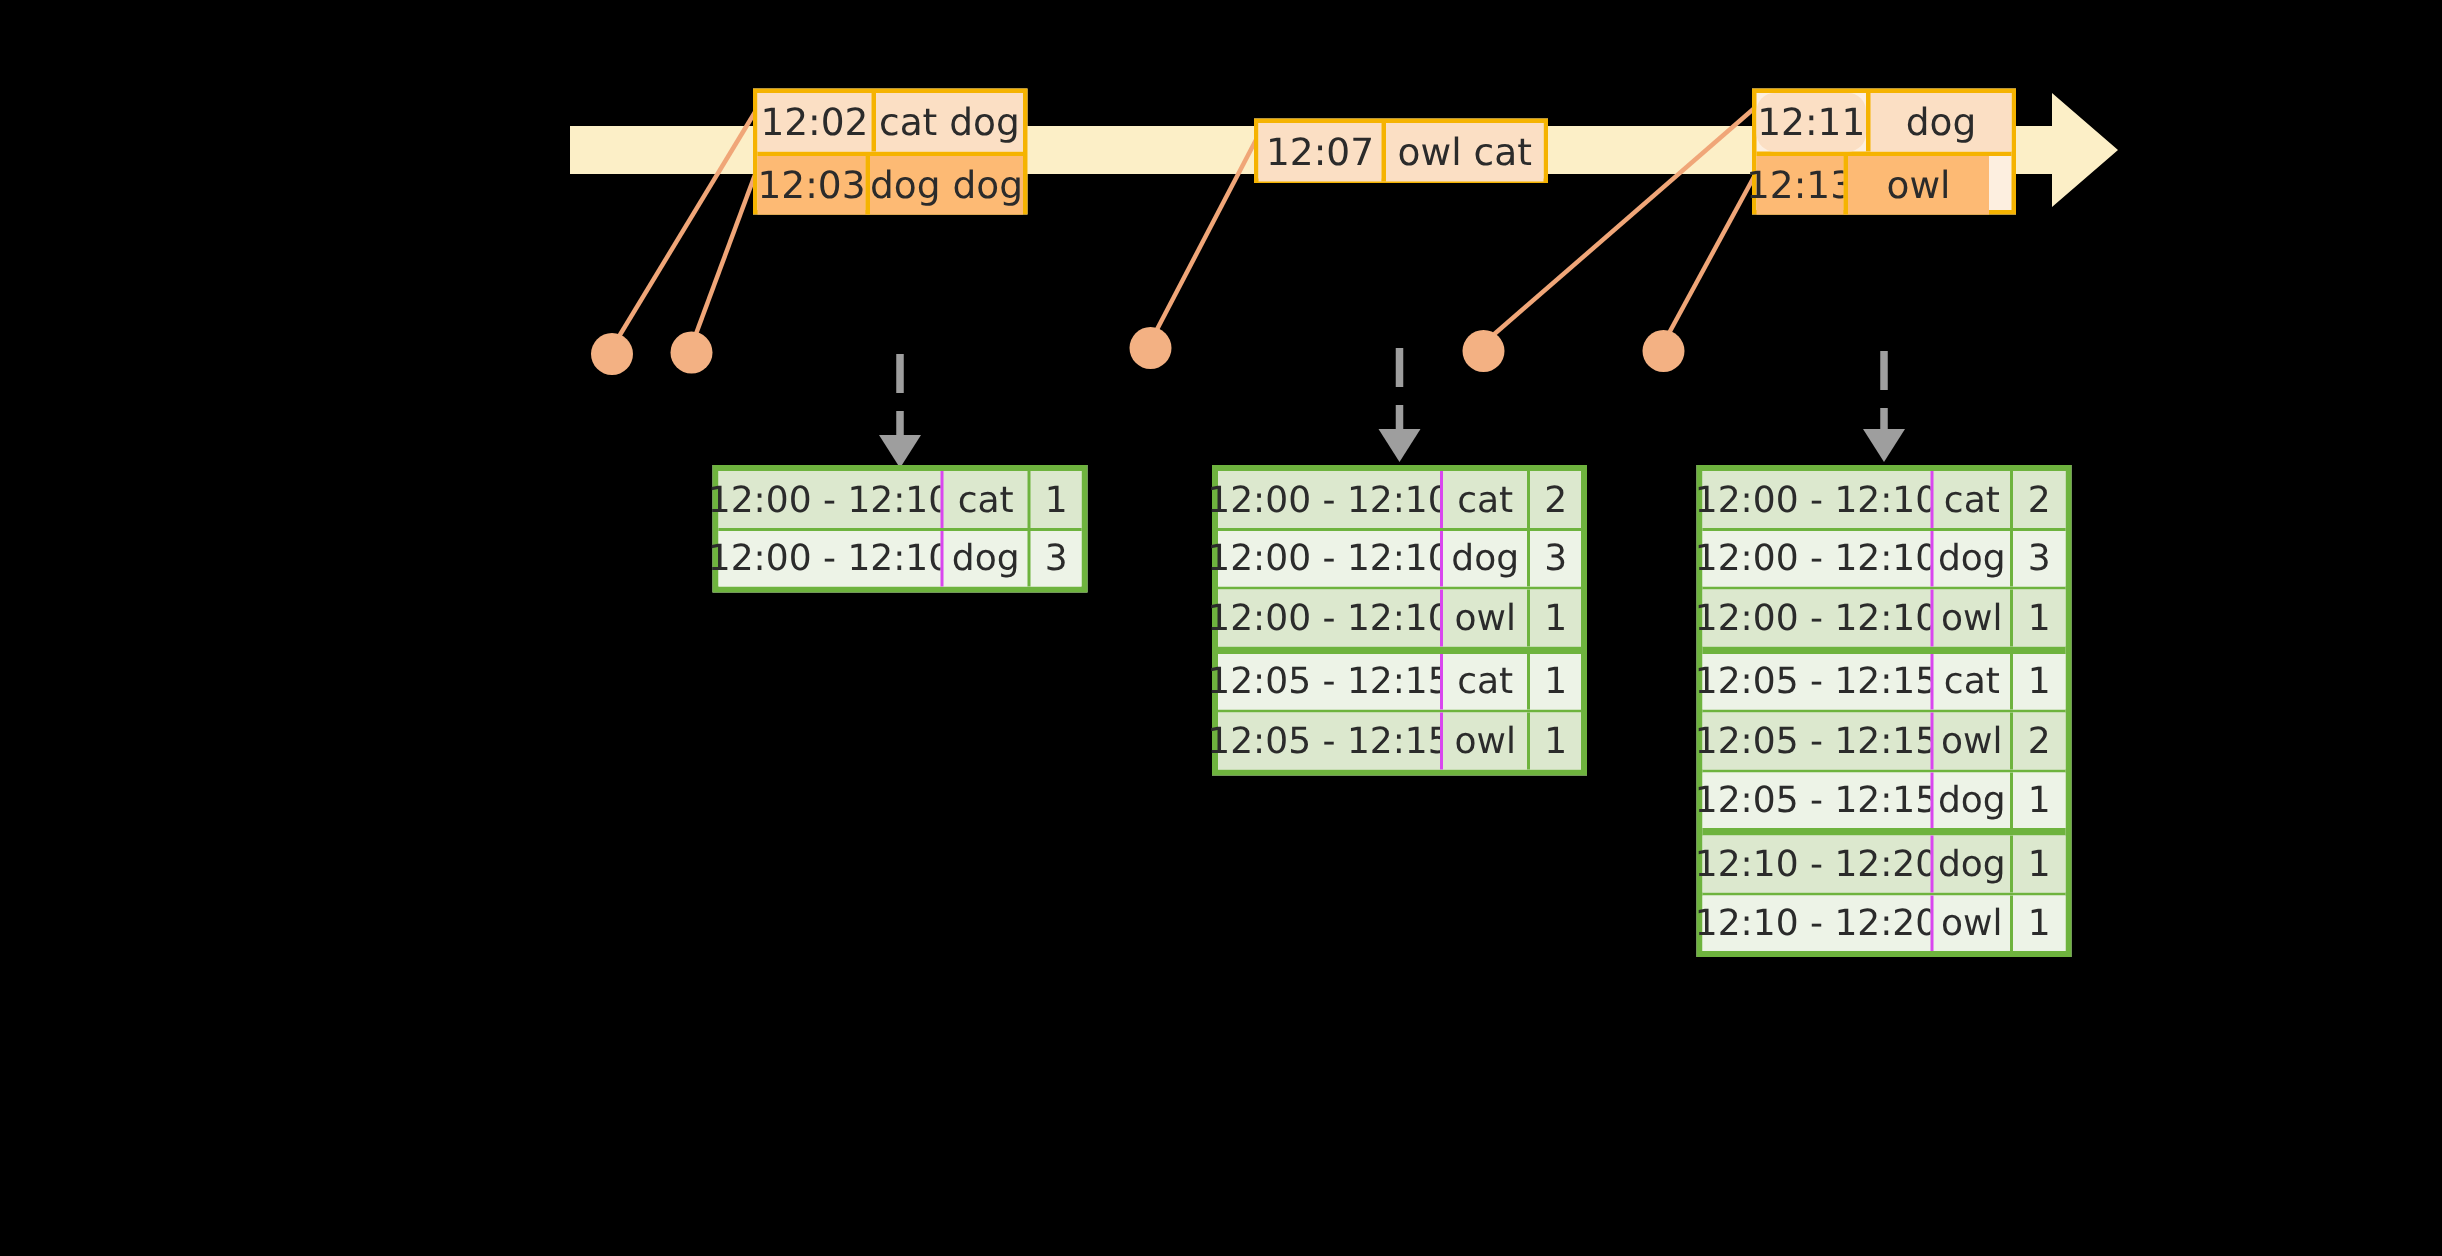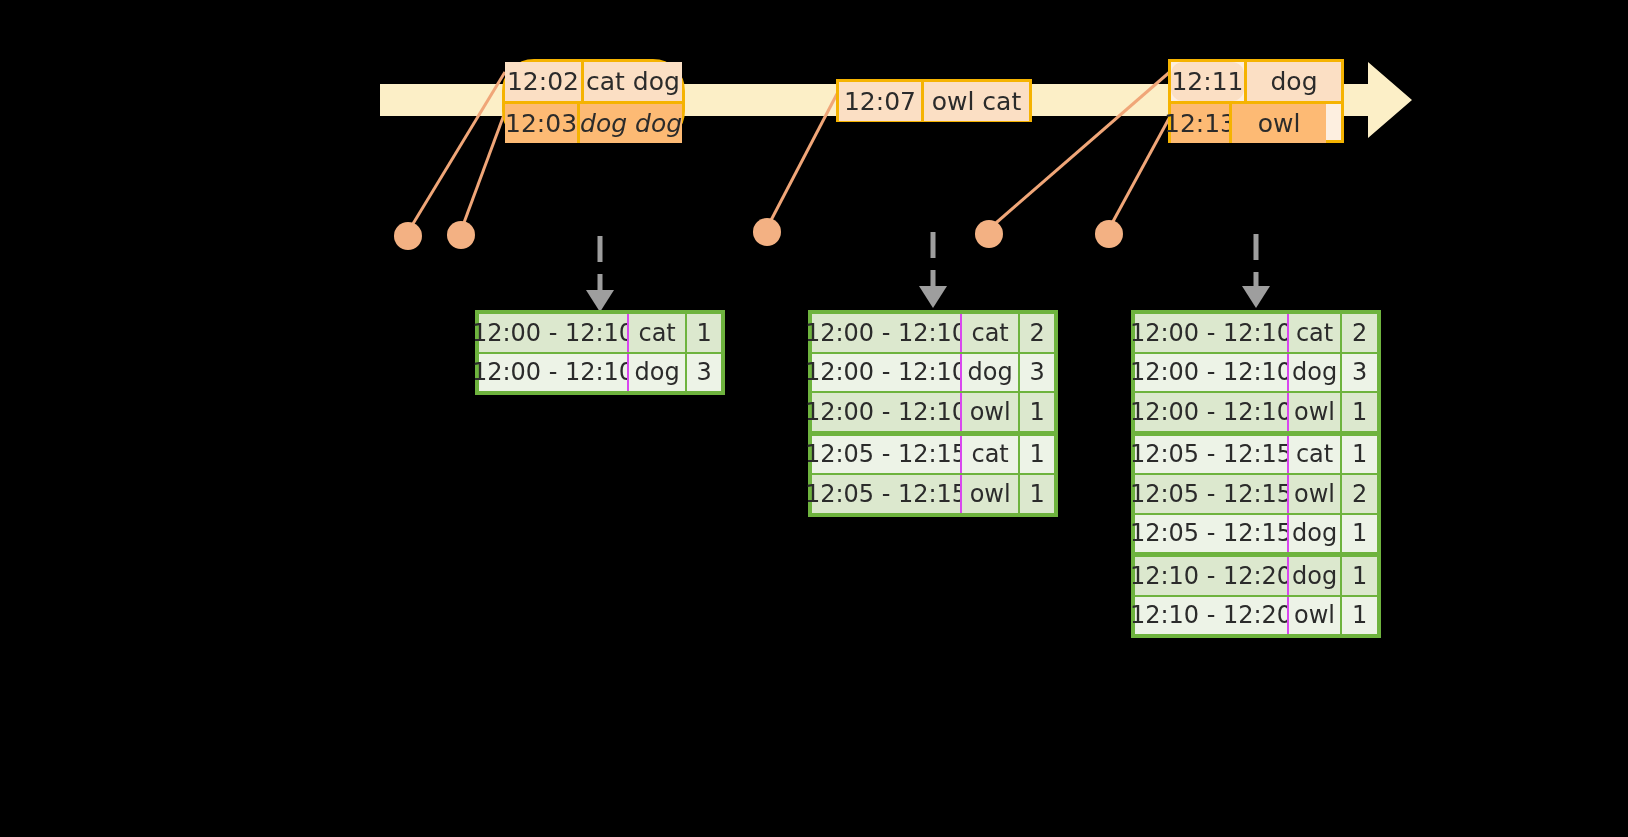--- a/index.html
+++ b/index.html
@@ -132,28 +132,28 @@
         <line x1="933" y1="232" x2="933" y2="288" stroke="#9E9E9E" stroke-width="5" stroke-dasharray="26,12"></line>
         <path d="M 919 286 L 947 286 L 933 308 Z" fill="#9E9E9E"></path>
       </g>
       <g>
         <line x1="1256" y1="234" x2="1256" y2="288" stroke="#9E9E9E" stroke-width="5" stroke-dasharray="26,12"></line>
         <path d="M 1242 286 L 1270 286 L 1256 308 Z" fill="#9E9E9E"></path>
       </g>
     </g>
   </svg>
 
-  <div class="event-box" style="left:502px; top:59px; width:183px; height:84px;border-radius:32px;">
+  <div class="event-box" style="left:502px; top:59px; width:183px; height:84px;">
     <div class="event-row shade">
       <span class="ev-time" style="width:82px;">12:02</span>
       <span class="ev-text" style="width:109px;">cat dog</span>
     </div>
     <div class="event-row">
       <span class="ev-time" style="width:82px;">12:03</span>
-      <span class="ev-text" style="width:109px;font-style:italic;">dog dog</span>
+      <span class="ev-text" style="width:109px;">dog dog</span>
     </div>
   </div>
 
   <div class="event-box" style="left:836px; top:79px; width:196px; height:43px;">
     <div class="event-row shade">
       <span class="ev-time" style="width:82px;">12:07</span>
       <span class="ev-text" style="width:108px;text-align:center;">owl cat</span>
     </div>
   </div>
 

